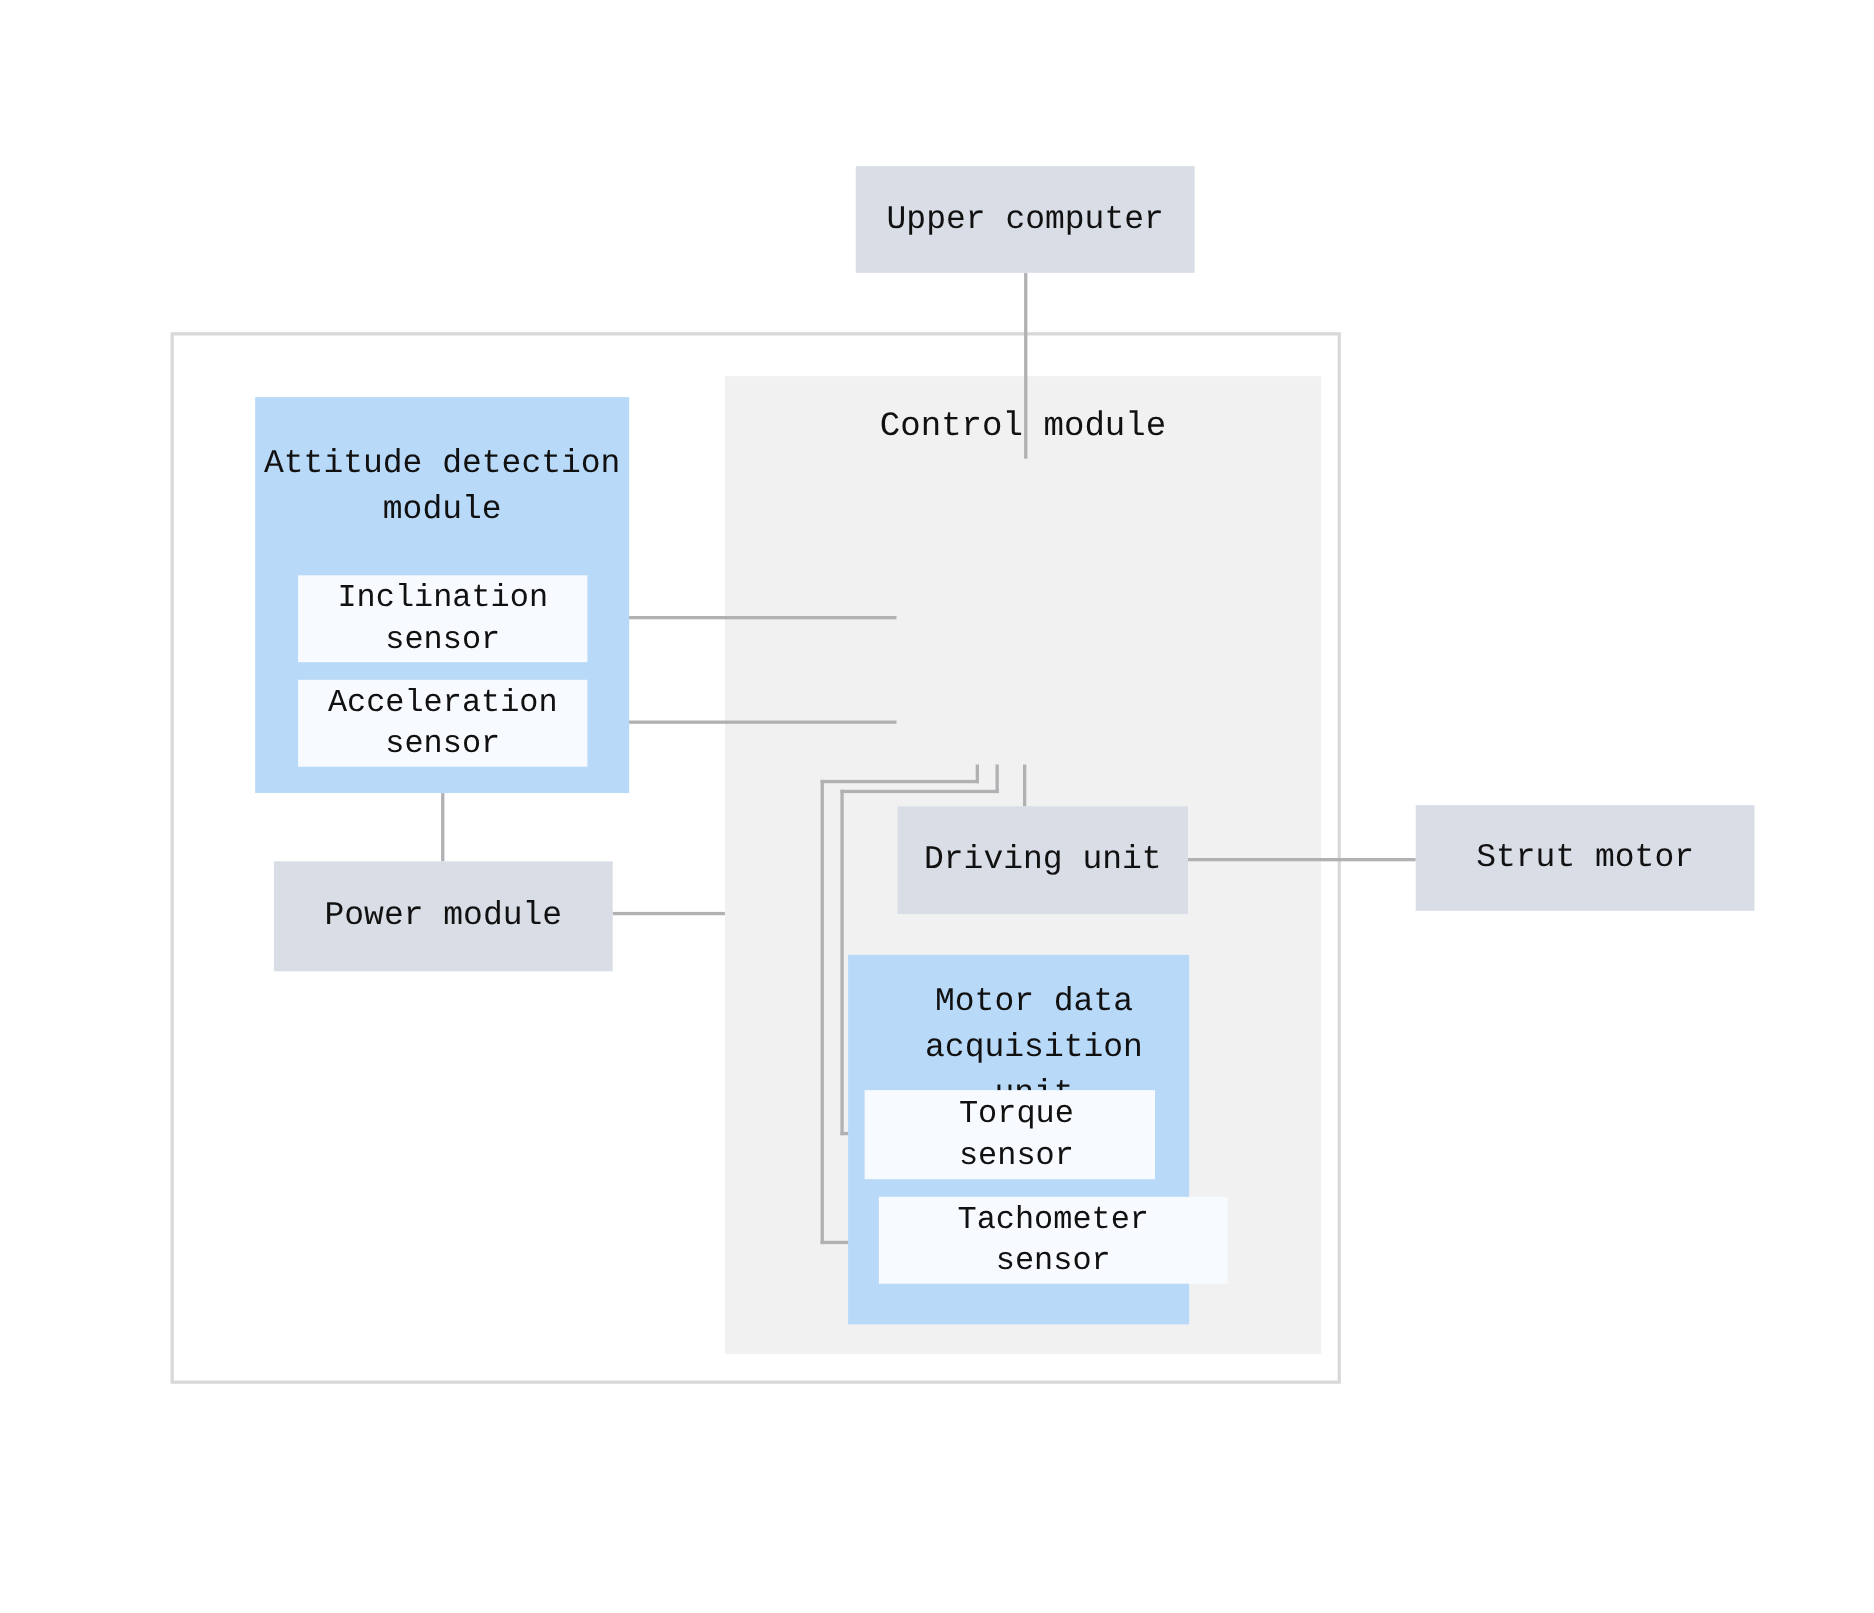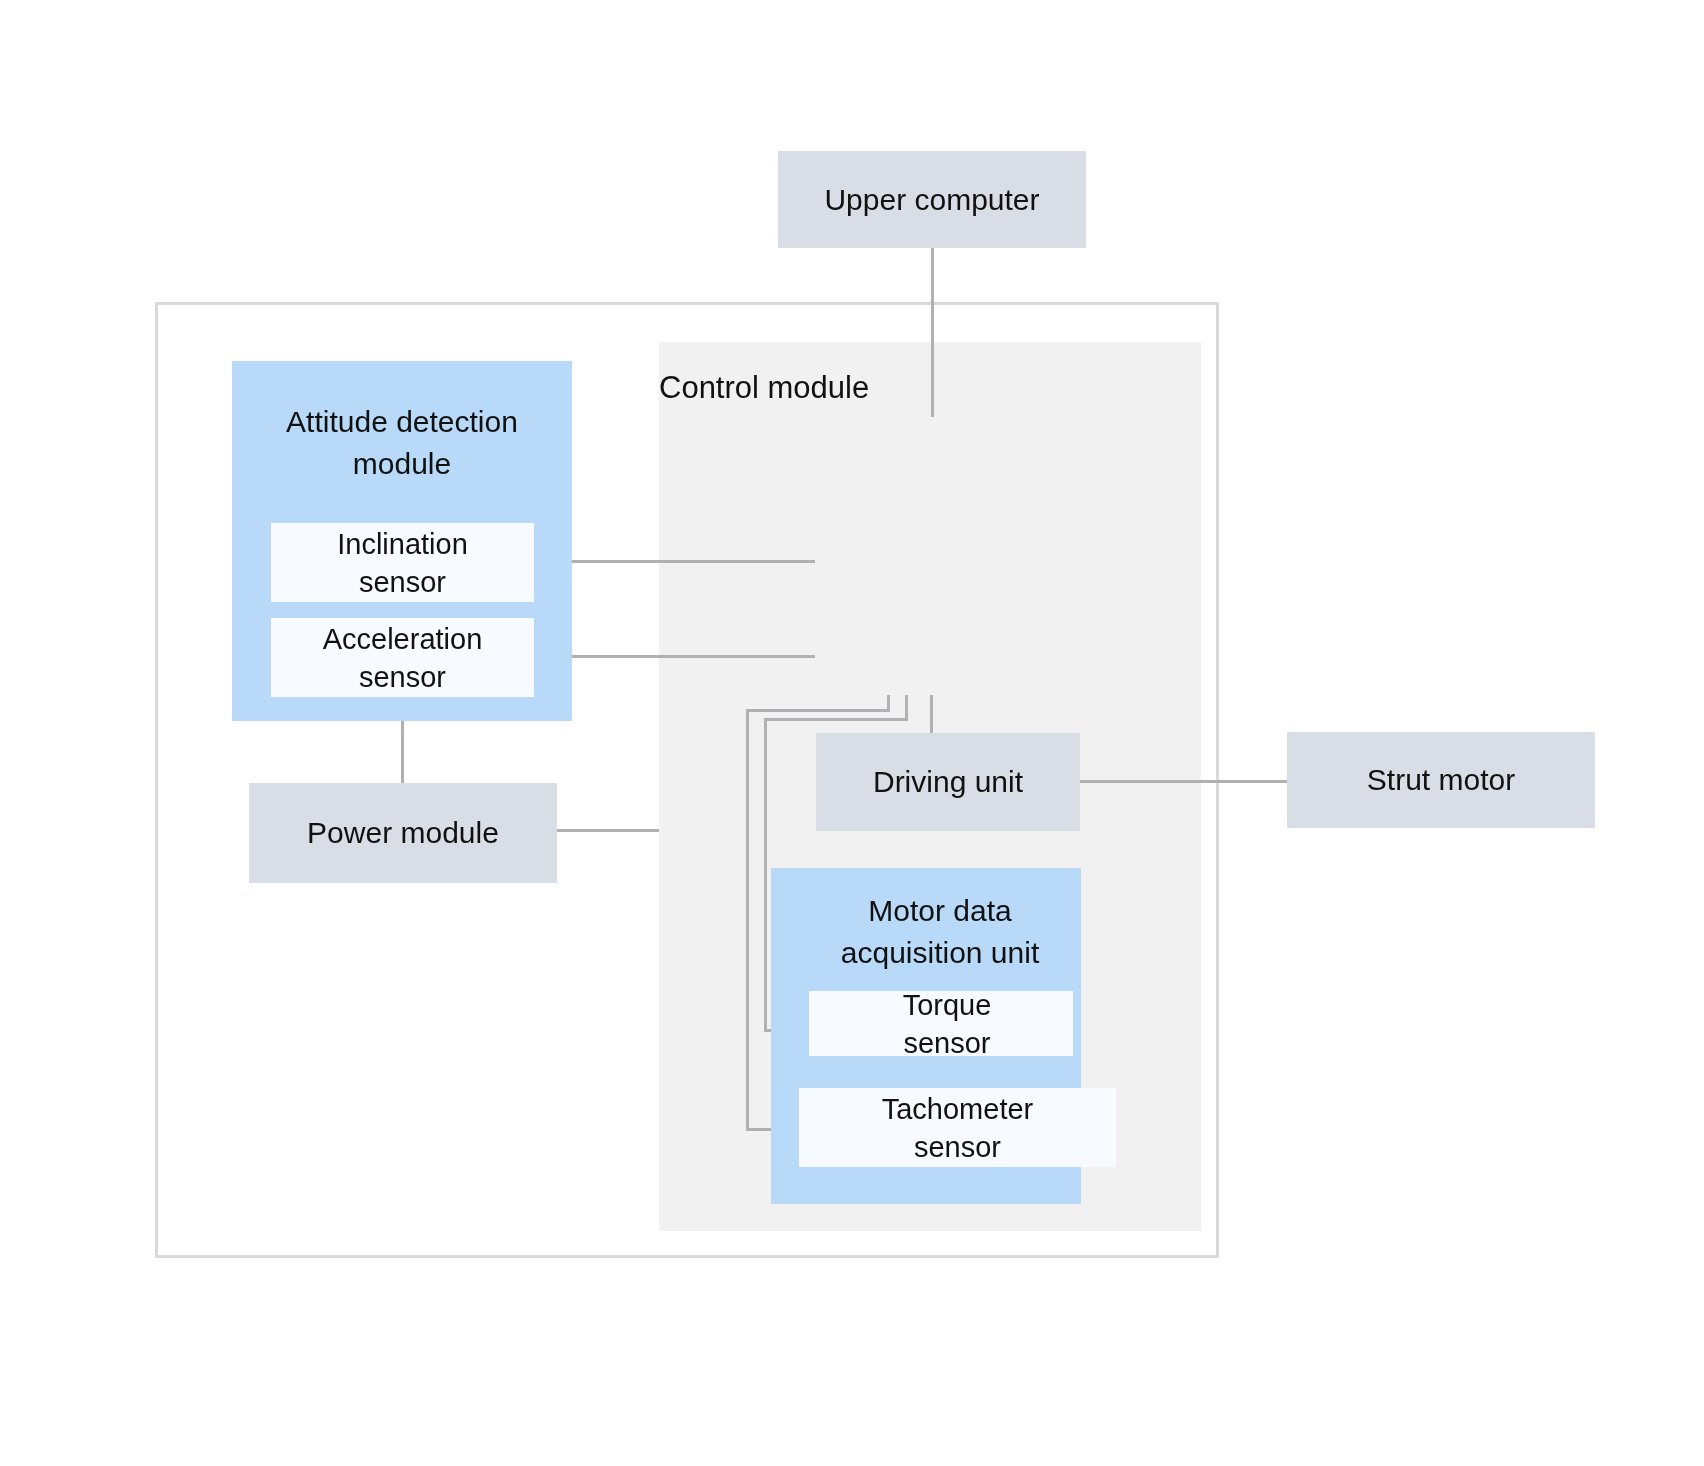--- a/index.html
+++ b/index.html
@@ -9,21 +9,21 @@
     --panel-fill:#f1f1f2;
     --inner-fill:#f7fafe;
     --line:#b1b1b4;
     --border:#d9d9d9;
     --text:#111111;
     --mcu-text:#ffffff;
   }
   html,body{margin:0;padding:0;background:#ffffff;}
   .canvas{
     position:relative;width:1704px;height:1466px;background:#ffffff;
-    font-family:Liberation Sans, sans-serif;color:var(--text);overflow:hidden;
+    font-family:Liberation Mono, monospace;color:var(--text);overflow:hidden;
   }
   .abs{position:absolute;box-sizing:border-box;}
   .outer-box{border:3px solid var(--border);background:transparent;z-index:0;}
   .panel{background:var(--panel-fill);z-index:1;}
   .line{background:var(--line);z-index:2;}
   .node{
     background:var(--node-fill);z-index:3;
     display:flex;align-items:center;justify-content:center;text-align:center;
     font-size:30px;line-height:38px;white-space:pre-line;
   }
@@ -36,21 +36,21 @@
     position:absolute;background:var(--inner-fill);z-index:4;box-sizing:border-box;
     display:flex;align-items:center;justify-content:center;text-align:center;
     font-size:29px;line-height:38px;white-space:pre-line;
   }
   .mcu{
     background:var(--mcu-fill);color:var(--mcu-text);z-index:4;
     display:flex;align-items:center;justify-content:center;
     font-size:33px;font-weight:700;letter-spacing:1px;
   }
   .panel-title{
-    z-index:3;text-align:left;font-size:31px;line-height:40px;
+    z-index:3;text-align:center;font-size:31px;line-height:40px;
   }
 </style>
 </head>
 <body>
 
 <div class="canvas">
 
   <div class="abs outer-box" style="left:155px;top:302px;width:1064px;height:956px;"></div>
 
   <div class="abs panel" style="left:659px;top:342px;width:542px;height:889px;"></div>
@@ -98,21 +98,21 @@
   </div>
 
   <div class="abs node" style="left:816px;top:733px;width:264px;height:98px;">
     <span>Driving unit</span>
   </div>
 
   <div class="abs module" style="left:771px;top:868px;width:310px;height:336px;">
     <div class="module-title" style="top:22px;padding-left:28px;">Motor data
 acquisition unit</div>
   </div>
-  <div class="inner abs" style="left:809px;top:991px;width:264px;height:65px;padding-left:12px;">
+  <div class="inner abs" style="left:786px;top:991px;width:264px;height:81px;padding-left:12px;">
     <span>Torque
 sensor</span>
   </div>
   <div class="inner abs" style="left:799px;top:1088px;width:317px;height:79px;">
     <span>Tachometer
 sensor</span>
   </div>
 
   <div class="abs node" style="left:1287px;top:732px;width:308px;height:96px;">
     <span>Strut motor</span>

